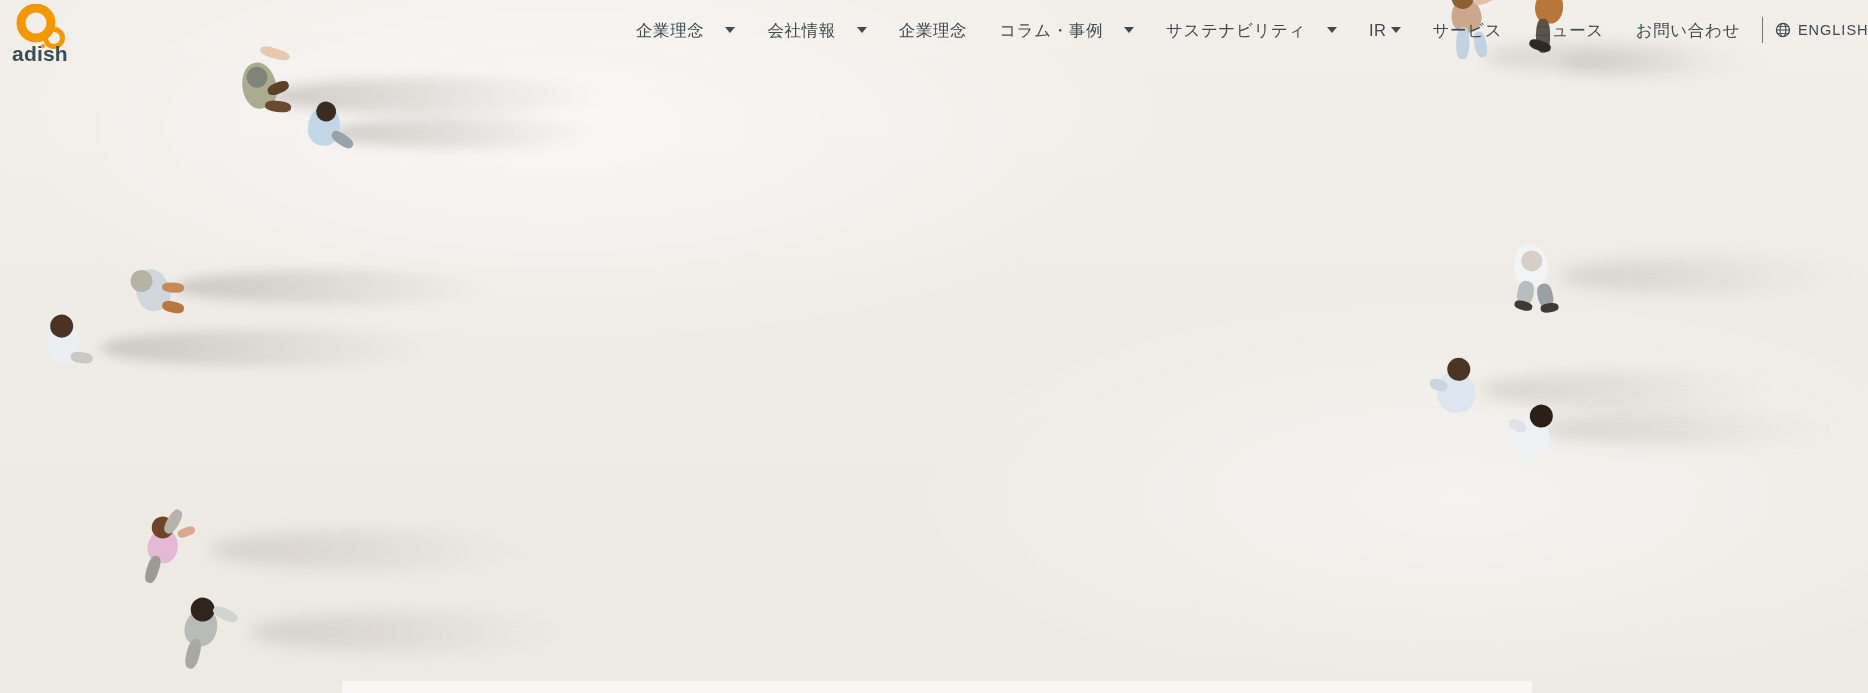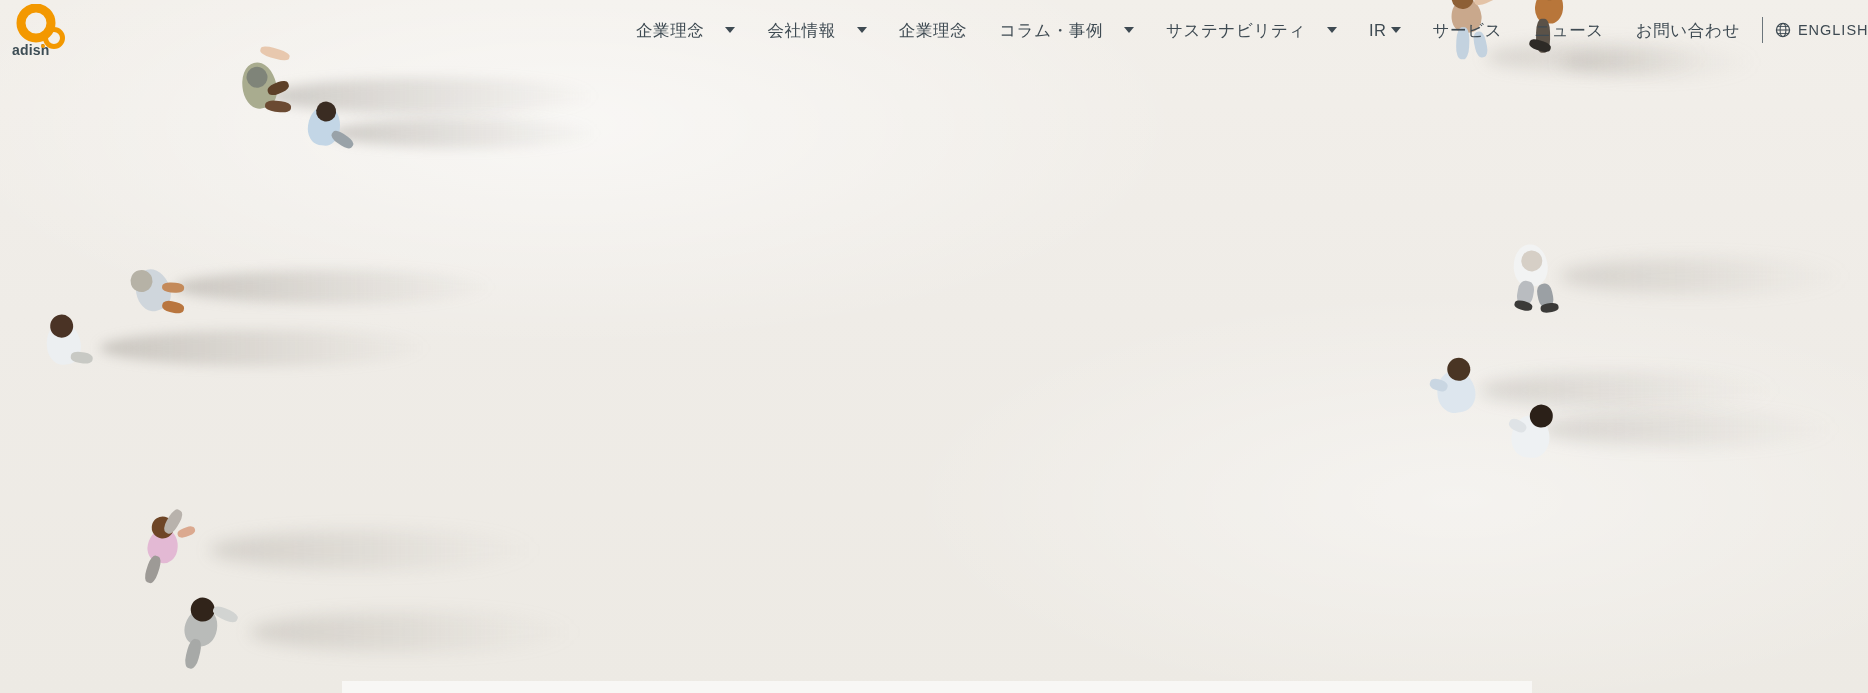--- a/index.html
+++ b/index.html
@@ -61,21 +61,21 @@
     display:flex; align-items:flex-start;
     z-index:40;
   }
   .logo {
     position:absolute; left:14px; top:4px;
     width:60px; height:62px;
     display:block;
   }
   .logo-text {
     position:absolute; left:12px; top:43px;
-    font-size:14px; font-weight:bold;
+    font-size:21px; font-weight:bold;
     color:#3d4d55; letter-spacing:.2px;
     line-height:1;
   }
   .logo-dot {
     position:absolute; left:41px; top:44px;
     width:4px; height:4px; border-radius:50%;
     background:#f39800;
   }
 
   .nav {

